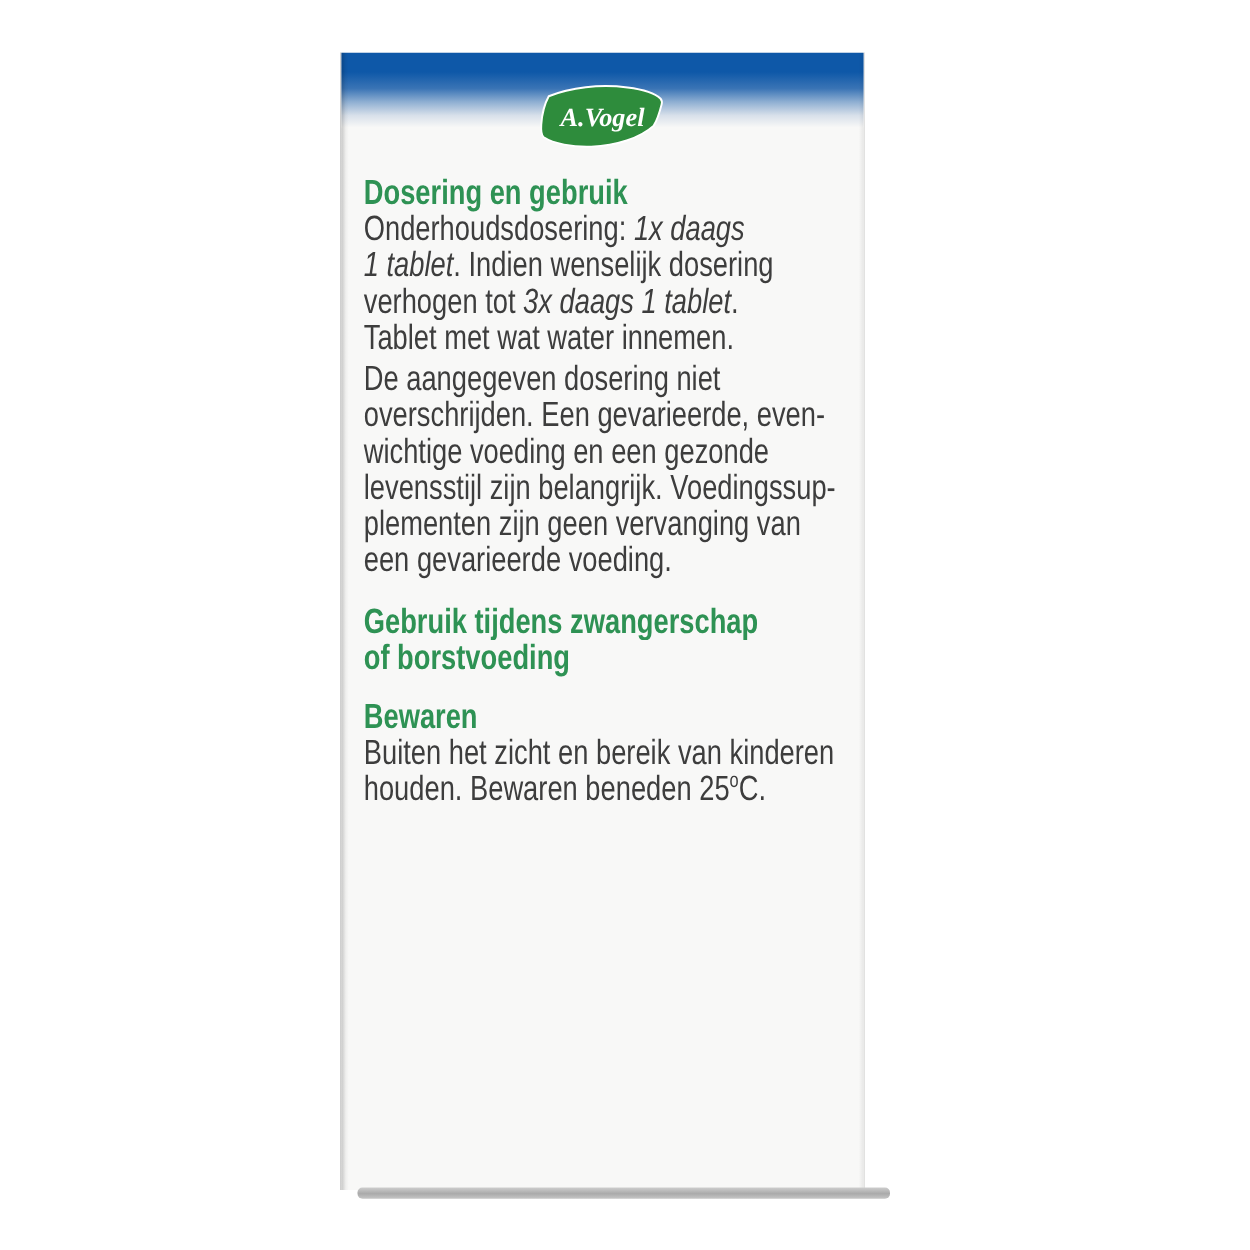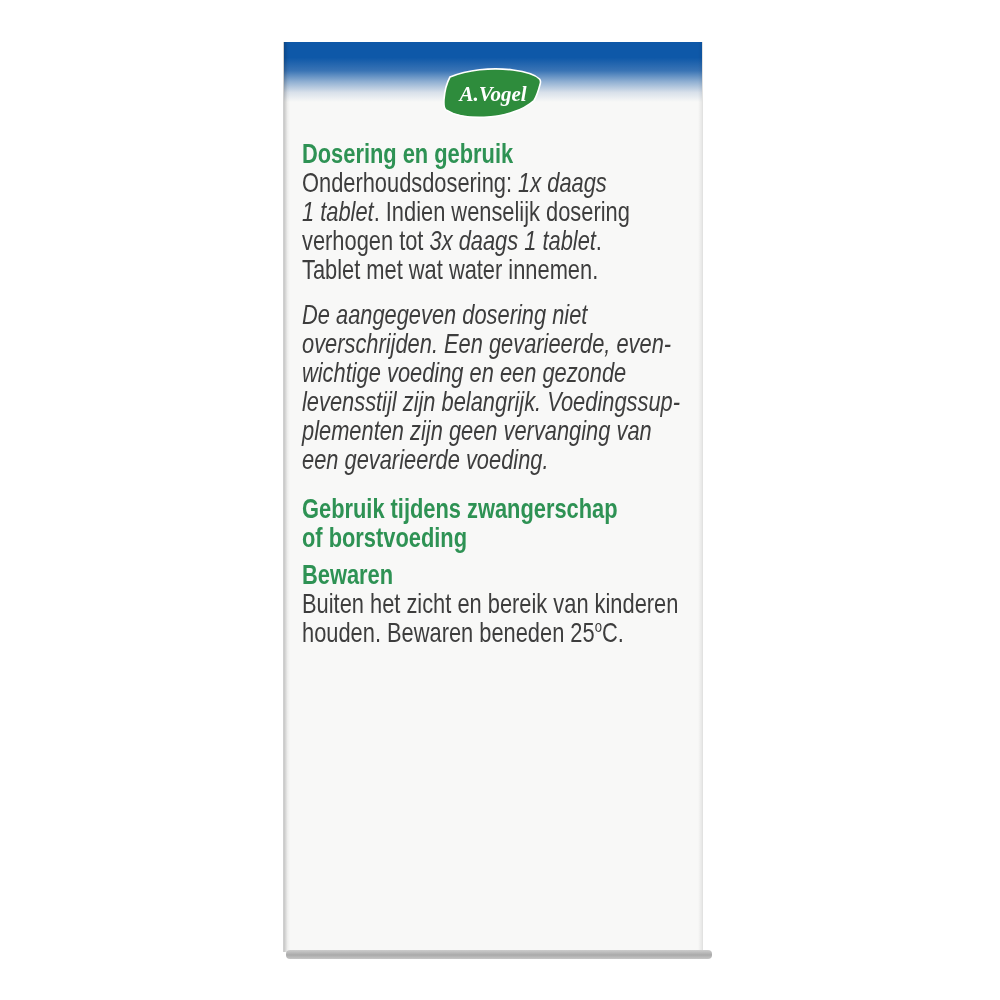--- a/index.html
+++ b/index.html
@@ -7,21 +7,21 @@
     width: 1000px; height: 1000px;
     background: #ffffff;
     font-family: "Liberation Sans", sans-serif;
     position: relative;
     overflow: hidden;
   }
 
   
   .box {
     position: absolute;
-    left: 283px; top: 42px;
+    left: 272px; top: 42px;
     width: 418px; height: 910px;
     background: #f8f8f7;
     border-left: 1px solid #cfcfcf;
     border-right: 1px solid #e2e2e1;
     overflow: hidden;
   }
   .edge-left {
     position: absolute; left: 0; top: 0; bottom: 0; width: 6px;
     background: linear-gradient(90deg, rgba(0,0,0,0.20), rgba(0,0,0,0.04) 60%, rgba(0,0,0,0));
     pointer-events: none;
@@ -81,23 +81,23 @@
     transform-origin: 0 50%;
     height: 29px;
   }
   .heading .line {
     color: #2e9254;
     font-weight: bold;
   }
   .it  { font-style: italic; }
   .sup { font-size: 60%; vertical-align: super; line-height: 0; }
 
-  section.sec-2 { margin-top: 16px; font-style: italic; }
+  section.sec-2 { margin-top: 4px; }
   section.sec-3 { margin-top: 20px; }
-  section.sec-4 { margin-top: 8px; }
+  section.sec-4 { margin-top: 18px; }
 </style>
 </head>
 <body>
 
 <div class="box">
 
   <div class="band"></div>
 
   <div class="logo">
     <svg viewBox="0 0 100 50">

